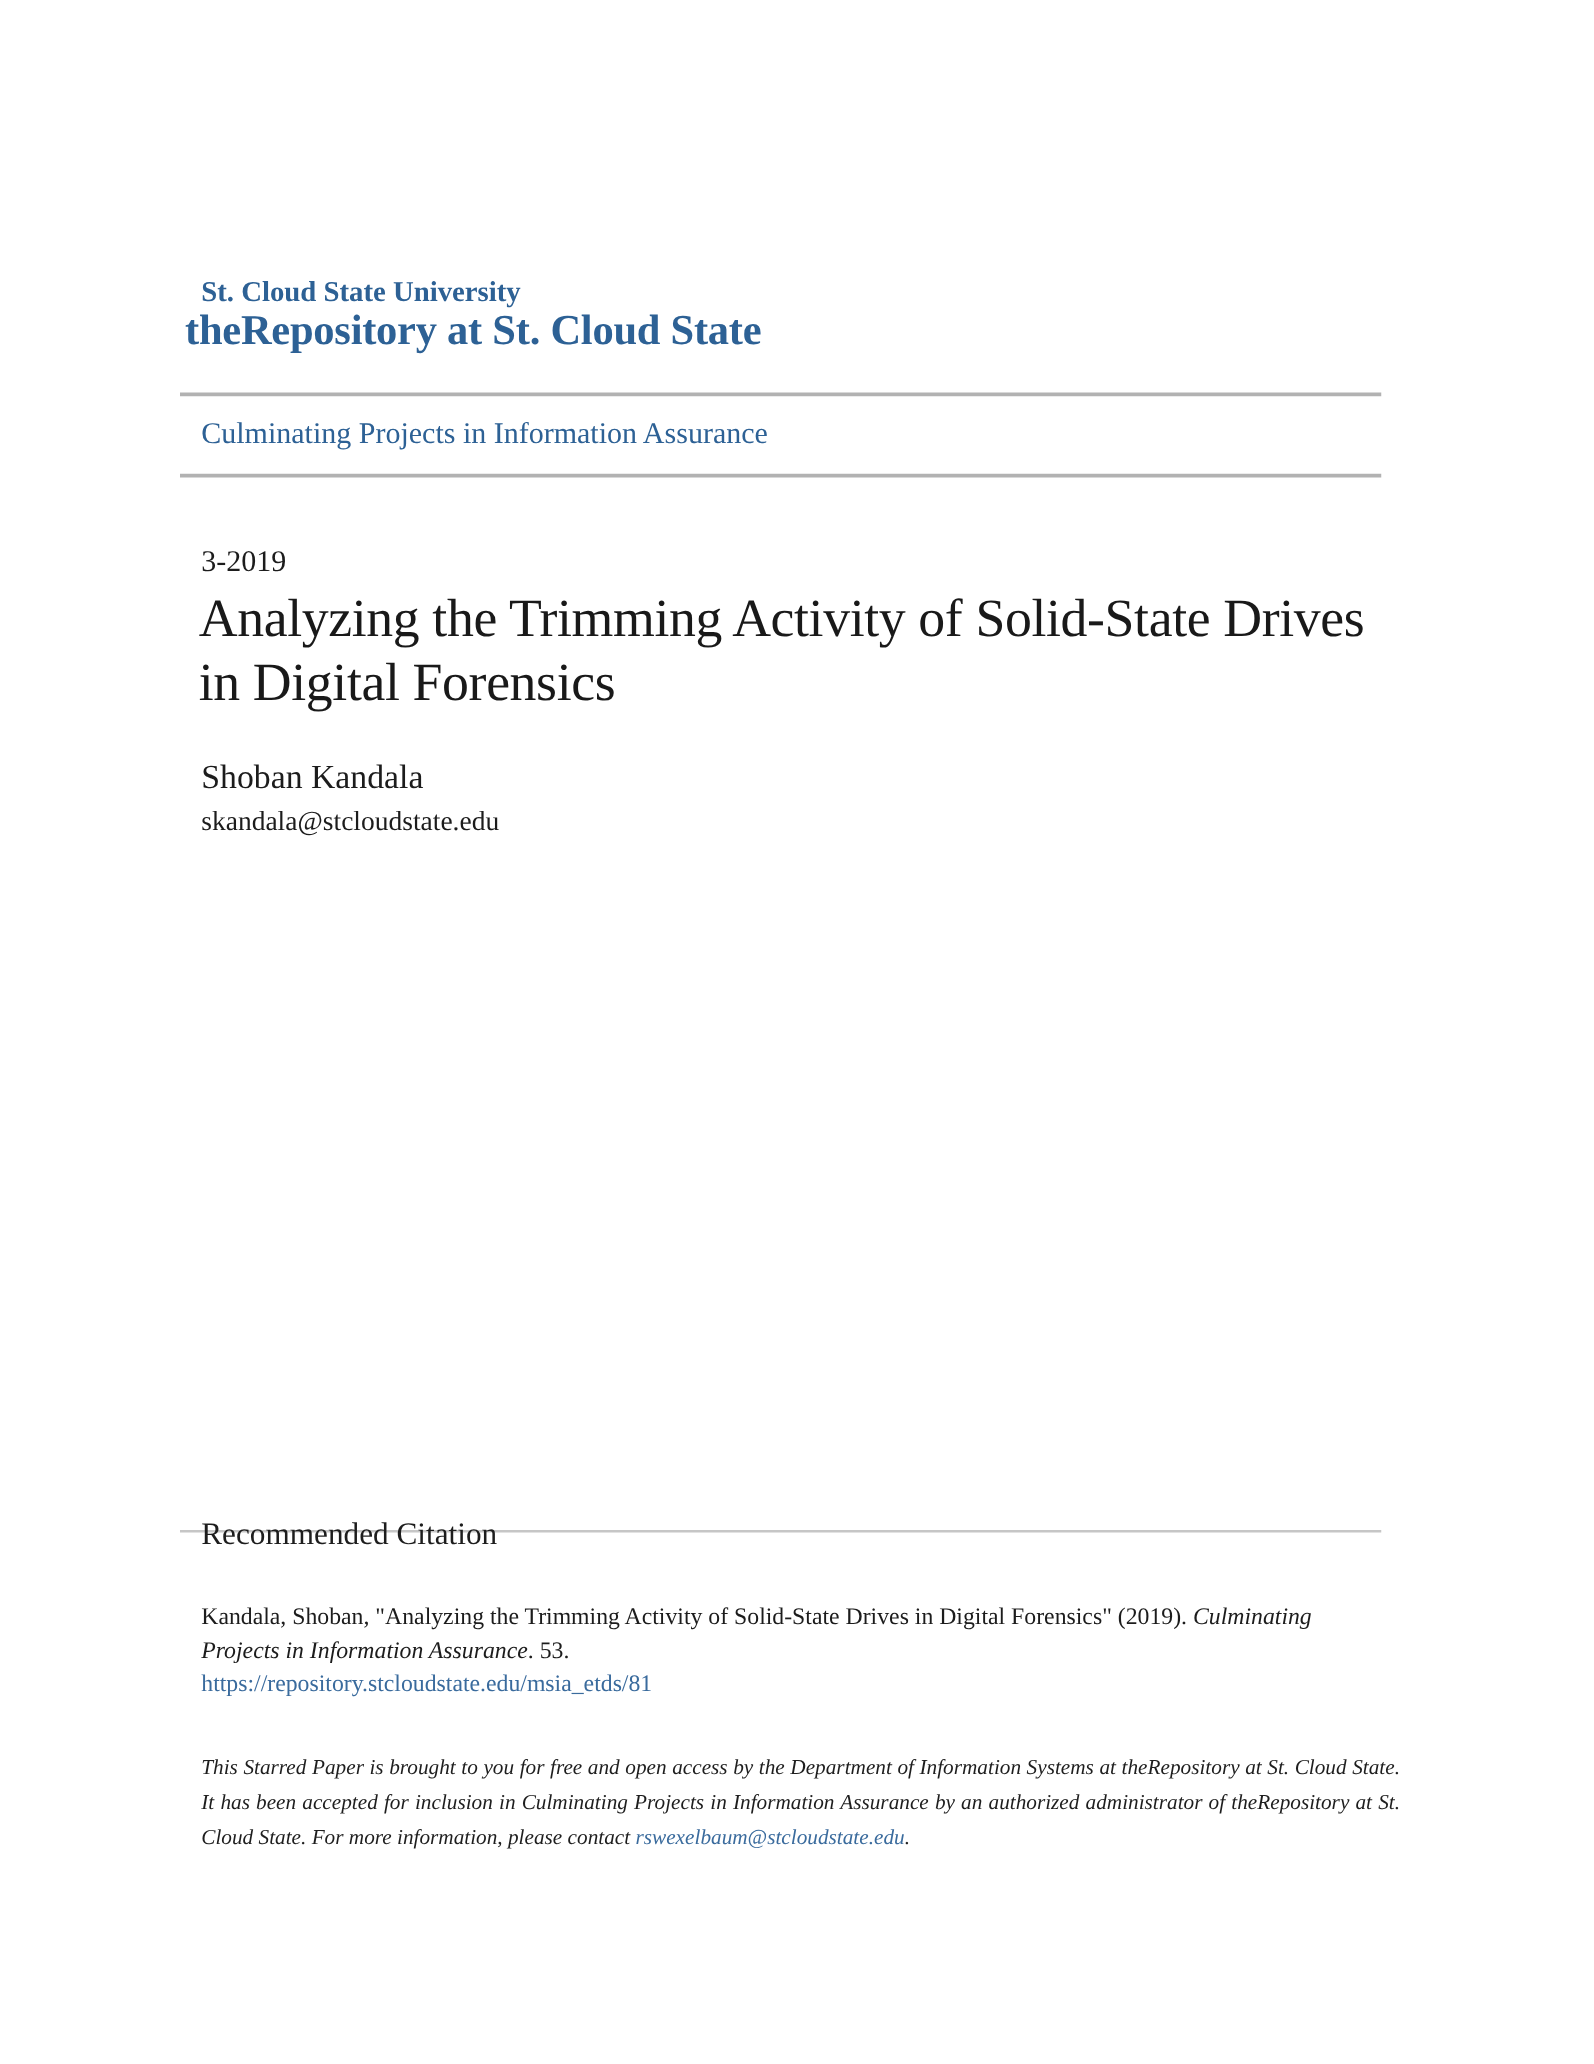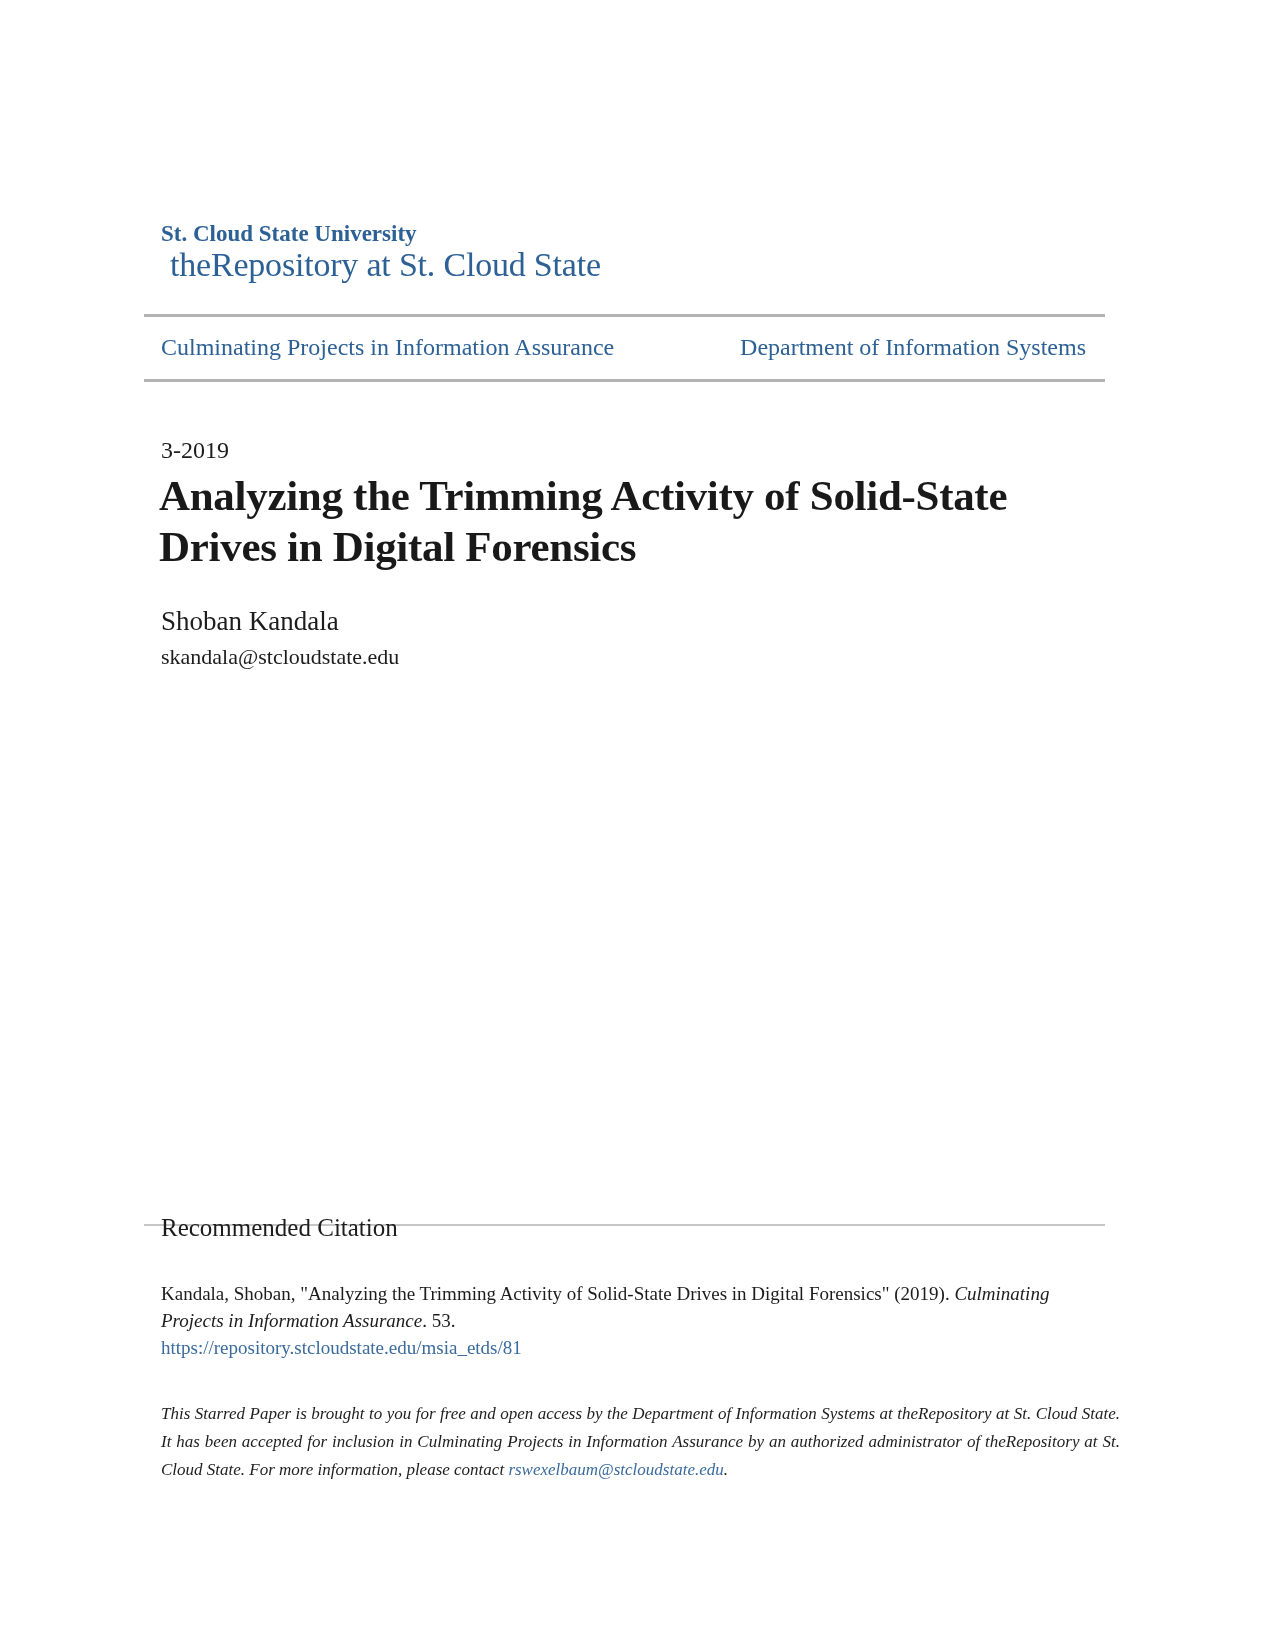--- a/index.html
+++ b/index.html
@@ -23,22 +23,22 @@
     padding-left: 32px;
   }
   .abs { position: absolute; }
 
   .inst-name {
     left: 161px; top: 221px;
     font-size: 23px; font-weight: bold;
     color: var(--header-blue);
   }
   .repo-name {
-    left: 170px; top: 246px;
-    font-size: 34px; font-weight: normal;
+    left: 148px; top: 246px;
+    font-size: 34px; font-weight: bold;
     color: var(--header-blue);
     letter-spacing: -0.2px;
     text-align: center;
   }
   .divider {
     left: 144px; width: 961px; height: 3px;
     background: var(--divider-gray);
     border: none;
   }
   .divider-1 { top: 314px; }
@@ -54,21 +54,21 @@
 
   .pub-date {
     left: 161px; top: 437px;
     font-size: 24px; color: var(--text-black);
   }
   .paper-title {
     left: 159px; top: 470px; width: 940px;
     font-size: 43px; line-height: 51px;
     letter-spacing: -0.3px;
     color: #191919;
-    font-weight: bold;
+    font-weight: normal;
   }
   .author-name {
     left: 161px; top: 606px;
     font-size: 27px; color: var(--text-black); text-align: center;
   }
   .author-email {
     left: 161px; top: 644px;
     font-size: 22px; color: var(--text-black);
   }
 
@@ -105,21 +105,20 @@
 <div class="page">
 
   <div class="abs inst-name">St. Cloud State University</div>
 
   <div class="abs repo-name">theRepository at St. Cloud State</div>
 
   <div class="abs divider divider-1"></div>
 
   <div class="abs nav-row">
     <a href="#" class="nav-link">Culminating Projects in Information Assurance</a>
-    <a href="#" class="nav-link">Department of Information Systems</a>
   </div>
 
   <div class="abs divider divider-2"></div>
 
   <div class="abs pub-date">3-2019</div>
 
   <h1 class="abs paper-title">Analyzing the Trimming Activity of Solid-State Drives in Digital Forensics</h1>
 
   <div class="abs author-name">Shoban Kandala</div>
 

